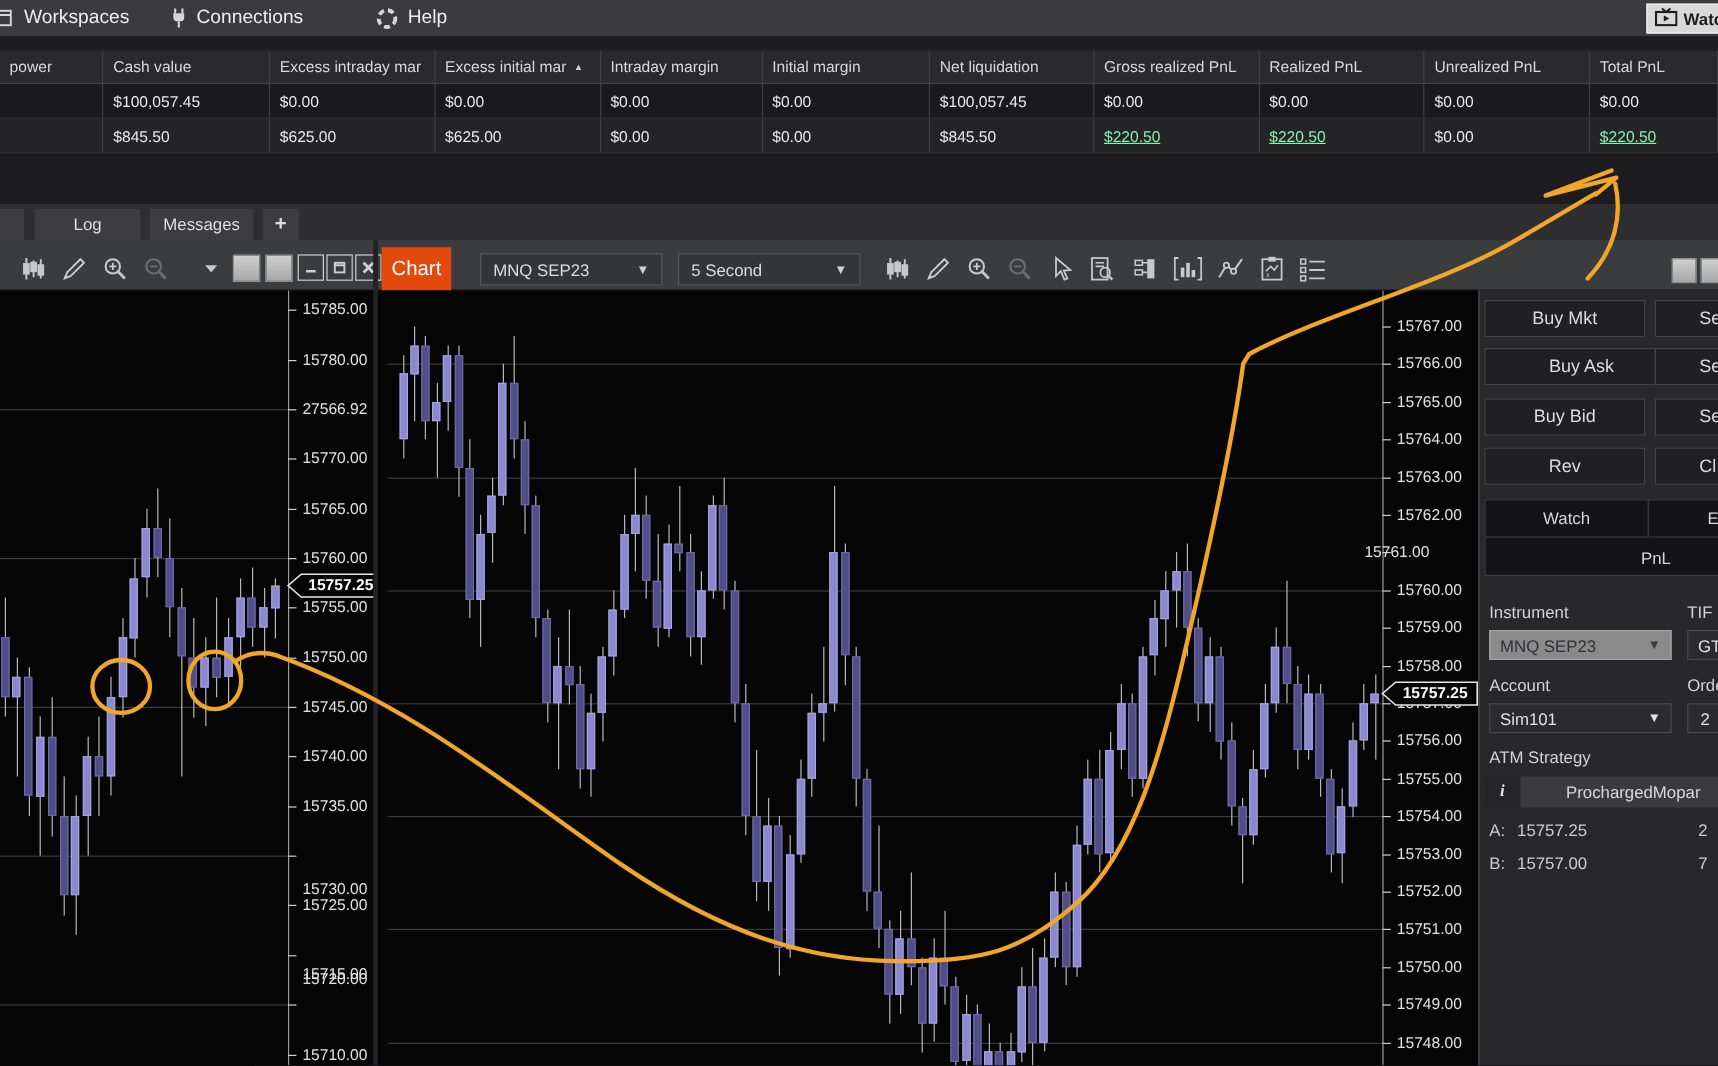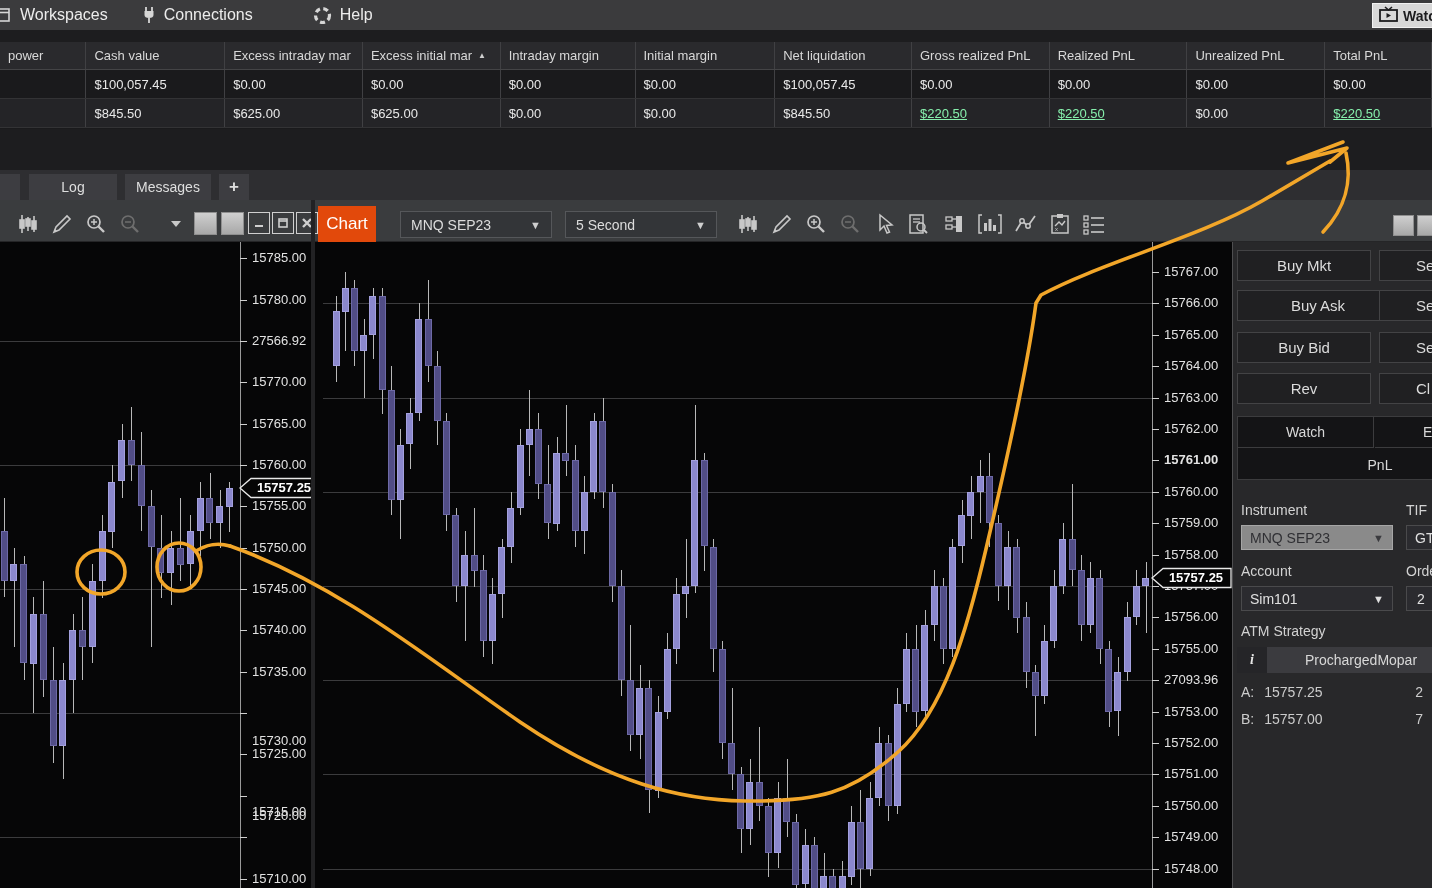--- a/index.html
+++ b/index.html
@@ -621,35 +621,35 @@
       <div class="axis-label" style="left: 849px; top: 53px;">15766.00</div>
       <div class="tick" style="left: 837px; top: 93px;"></div>
       <div class="axis-label" style="left: 849px; top: 85px;">15765.00</div>
       <div class="tick" style="left: 837px; top: 124px;"></div>
       <div class="axis-label" style="left: 849px; top: 116px;">15764.00</div>
       <div class="tick" style="left: 837px; top: 156px;"></div>
       <div class="axis-label" style="left: 849px; top: 148px;">15763.00</div>
       <div class="tick" style="left: 837px; top: 187px;"></div>
       <div class="axis-label" style="left: 849px; top: 179px;">15762.00</div>
       <div class="tick" style="left: 837px; top: 218px;"></div>
-      <div class="axis-label" style="left: 849px; top: 210px; font-weight: bold;">15761.00</div>
+      <div class="axis-label" style="left: 822px; top: 210px;">15761.00</div>
       <div class="tick" style="left: 837px; top: 250px;"></div>
       <div class="axis-label" style="left: 849px; top: 242px;">15760.00</div>
       <div class="tick" style="left: 837px; top: 281px;"></div>
       <div class="axis-label" style="left: 849px; top: 273px;">15759.00</div>
       <div class="tick" style="left: 837px; top: 313px;"></div>
       <div class="axis-label" style="left: 849px; top: 305px;">15758.00</div>
       <div class="tick" style="left: 837px; top: 344px;"></div>
       <div class="axis-label" style="left: 849px; top: 336px;">15757.00</div>
       <div class="tick" style="left: 837px; top: 375px;"></div>
       <div class="axis-label" style="left: 849px; top: 367px;">15756.00</div>
       <div class="tick" style="left: 837px; top: 407px;"></div>
       <div class="axis-label" style="left: 849px; top: 399px;">15755.00</div>
       <div class="tick" style="left: 837px; top: 438px;"></div>
-      <div class="axis-label" style="left: 849px; top: 430px;">27093.96</div>
+      <div class="axis-label" style="left: 849px; top: 430px;">15754.00</div>
       <div class="tick" style="left: 837px; top: 470px;"></div>
       <div class="axis-label" style="left: 849px; top: 462px;">15753.00</div>
       <div class="tick" style="left: 837px; top: 501px;"></div>
       <div class="axis-label" style="left: 849px; top: 493px;">15752.00</div>
       <div class="tick" style="left: 837px; top: 532px;"></div>
       <div class="axis-label" style="left: 849px; top: 524px;">15751.00</div>
       <div class="tick" style="left: 837px; top: 564px;"></div>
       <div class="axis-label" style="left: 849px; top: 556px;">15750.00</div>
       <div class="tick" style="left: 837px; top: 595px;"></div>
       <div class="axis-label" style="left: 849px; top: 587px;">15749.00</div>

